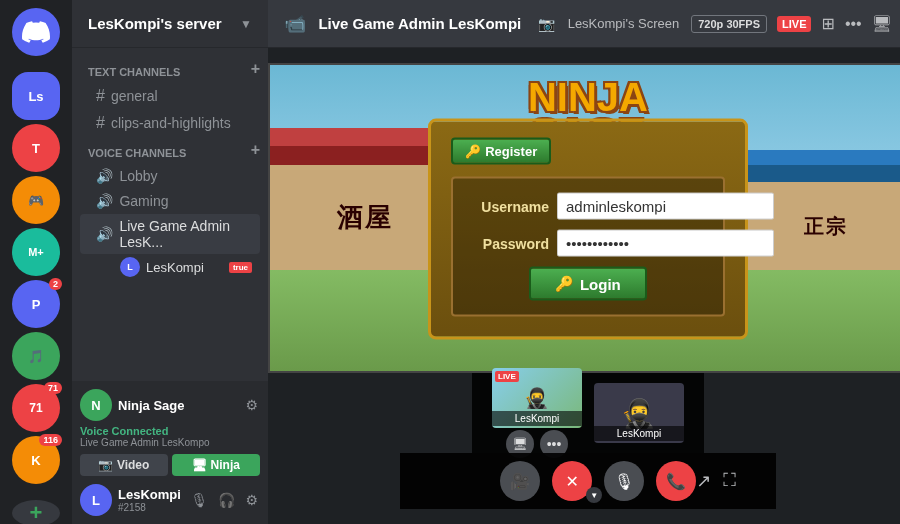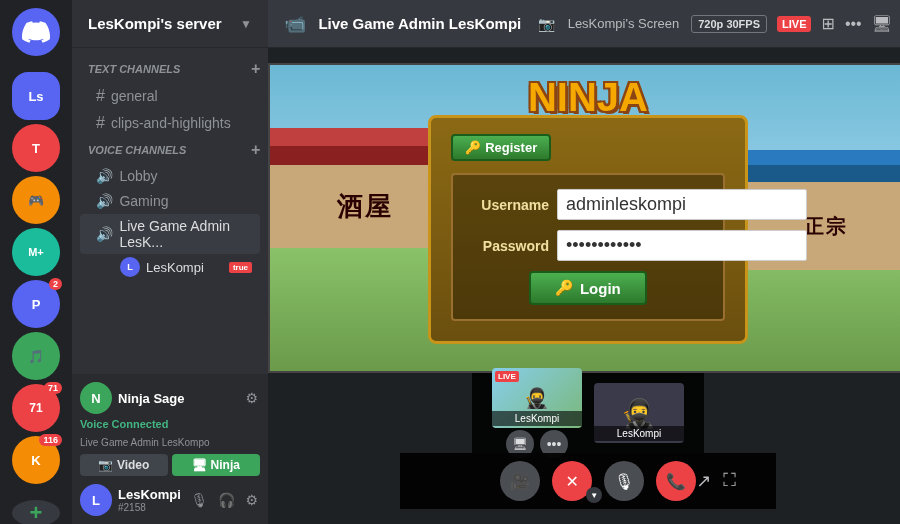--- a/index.html
+++ b/index.html
@@ -76,29 +76,28 @@
       font-weight: 600;
       color: white;
     }
     .channels-container {
       flex: 1;
       overflow-y: auto;
       padding: 8px 0;
     }
     .channel-section-header {
       display: flex;
-      align-items: center;
+      align-items: flex-end;
       justify-content: space-between;
       padding: 4px 8px 4px 16px;
       color: #8e9297;
       font-size: 11px;
       font-weight: 700;
       text-transform: uppercase;
       cursor: pointer;
-      font-style: italic;
     }
     .channel-item {
       display: flex;
       align-items: center;
       padding: 4px 8px 4px 16px;
       color: #8e9297;
       font-size: 14px;
       cursor: pointer;
       border-radius: 4px;
       margin: 1px 8px;
@@ -163,21 +162,20 @@
     .user-bar-tag { font-size: 10px; color: #8e9297; }
     .user-bar-icon { color: #8e9297; font-size: 14px; cursor: pointer; padding: 2px; }
     .voice-status {
       font-size: 11px;
       color: #43b581;
       font-weight: 600;
     }
     .voice-status-sub {
       font-size: 10px;
       color: #8e9297;
-      margin-top: 7px;
     }
     .user-bar-actions {
       display: flex;
       gap: 4px;
       margin-top: 2px;
     }
     .action-btn {
       flex: 1;
       padding: 4px 6px;
       border: none;
@@ -325,21 +323,21 @@
       font-weight: bold;
       width: 80px;
       text-align: right;
       flex-shrink: 0;
     }
     .form-input {
       flex: 1;
       background: white;
       border: 1px solid #ccc;
       padding: 4px 8px;
-      font-size: 18px;
+      font-size: 15px;
       color: #333;
       border-radius: 2px;
     }
     .login-btn {
       display: flex;
       align-items: center;
       justify-content: center;
       gap: 6px;
       background: linear-gradient(180deg, #4caf50 0%, #2d7a2d 100%);
       border: 2px solid #1a5c1a;
@@ -589,21 +587,21 @@
 
       <div class="game-title">
         <div style="text-align:center;font-family:Impact,sans-serif;font-size:40px;font-weight:900;color:#f4a800;text-shadow:3px 3px 0 #8b4513,-2px -2px 0 #8b4513,2px -2px 0 #8b4513,-2px 2px 0 #8b4513;line-height:1;">NINJA</div>
         <div style="text-align:center;font-family:Impact,sans-serif;font-size:40px;font-weight:900;color:#f4a800;text-shadow:3px 3px 0 #8b4513,-2px -2px 0 #8b4513,2px -2px 0 #8b4513,-2px 2px 0 #8b4513;line-height:1;margin-top:-4px;">SAGE</div>
       </div>
 
       <div style="position:absolute;left:0;bottom:33%;width:190px;height:130px;z-index:3;">
         <div style="width:100%;height:25px;background:#8b2020;border-radius:2px 2px 0 0;position:relative;">
           <div style="position:absolute;top:-12px;left:-6px;right:-6px;height:18px;background:#c04040;border-radius:3px 3px 0 0;"></div>
         </div>
-        <div style="background:#c8a878;flex:1;height:83px;display:flex;align-items:center;justify-content:center;font-size:26px;font-weight:bold;color:#2a0000;letter-spacing:2px;">酒屋</div>
+        <div style="background:#c8a878;flex:1;height:105px;display:flex;align-items:center;justify-content:center;font-size:26px;font-weight:bold;color:#2a0000;letter-spacing:2px;">酒屋</div>
       </div>
 
       <div style="position:absolute;right:0;bottom:33%;width:160px;height:110px;z-index:3;">
         <div style="width:100%;height:22px;background:#1a5a8a;border-radius:2px 2px 0 0;position:relative;">
           <div style="position:absolute;top:-10px;left:-4px;right:-4px;height:15px;background:#2a7abf;border-radius:3px 3px 0 0;"></div>
         </div>
         <div style="background:#c8a878;flex:1;height:88px;display:flex;align-items:center;justify-content:center;font-size:20px;font-weight:bold;color:#2a0000;letter-spacing:2px;">正宗</div>
       </div>
 
       <span style="font-size:30px;position:absolute;bottom:33%;left:185px;z-index:4;">🌲</span>

